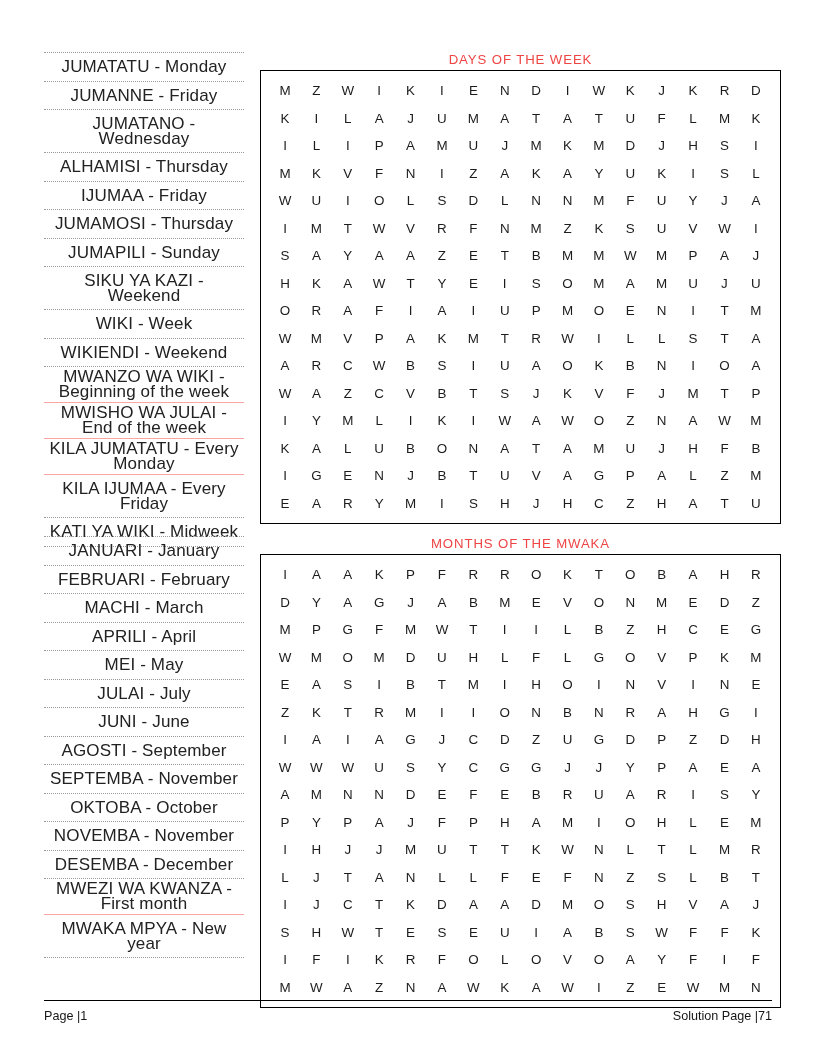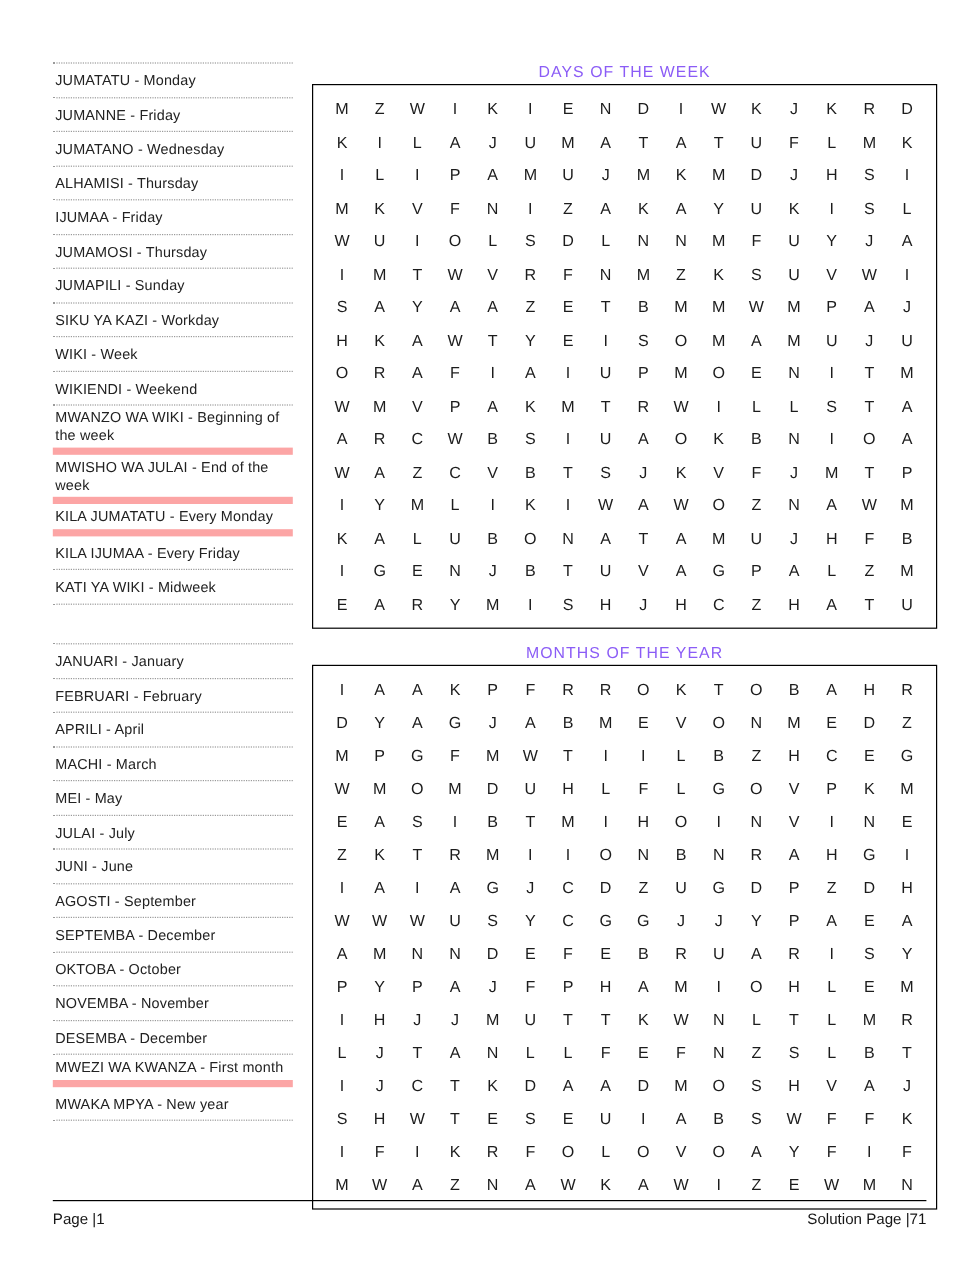--- a/index.html
+++ b/index.html
@@ -32,49 +32,50 @@
   #section-months{ left: 44px; top: 536px; }
 
   
   .wordlist {
     width: 200px;
     border-collapse: collapse;
     table-layout: fixed;
   }
   .wordlist-row {
     display: block;
-    font-size: 12px;
+    text-align: center;
+    font-size: 17px;
     line-height: 14.5px;
     color: #222222;
     padding: 7px 2px 6px 2px;
     box-sizing: border-box;
     border-bottom: 1px dotted #9a9a9a;
     letter-spacing: 0.15px;
   }
   .wordlist-row.two-line {
     padding: 3px 2px 3px 2px;
-    border-bottom: 6px solid #fca5a5;
+    border-bottom: 1px solid #fca5a5;
   }
   .wordlist-row.first {
     border-top: 1px dotted #9a9a9a;
   }
   .wordlist-row.last {
     border-bottom: 1px dotted #9a9a9a;
   }
 
   
   .grid-wrap {
     position: relative;
     margin-left: 16px;
   }
   .grid-title {
     text-align: center;
     font-size: 13.2px;
     letter-spacing: 0.9px;
-    color: #8b5cf6;
+    color: #ef4444;
     padding-bottom: 3px;
     width: 521px;
   }
   .grid-box {
     width: 521px;
     border: 1.4px solid #000000;
     box-sizing: border-box;
     padding: 6px 10px 6px 10px;
     background: #ffffff;
   }
@@ -115,21 +116,21 @@
 
   <div class="section" id="section-days">
     <div class="wordlist">
         <div class="wordlist-row first">JUMATATU - Monday</div>
         <div class="wordlist-row">JUMANNE - Friday</div>
         <div class="wordlist-row">JUMATANO - Wednesday</div>
         <div class="wordlist-row">ALHAMISI - Thursday</div>
         <div class="wordlist-row">IJUMAA - Friday</div>
         <div class="wordlist-row">JUMAMOSI - Thursday</div>
         <div class="wordlist-row">JUMAPILI - Sunday</div>
-        <div class="wordlist-row">SIKU YA KAZI - Workday</div>
+        <div class="wordlist-row">SIKU YA KAZI - Weekend</div>
         <div class="wordlist-row">WIKI - Week</div>
         <div class="wordlist-row">WIKIENDI - Weekend</div>
         <div class="wordlist-row two-line">MWANZO WA WIKI - Beginning of the week</div>
         <div class="wordlist-row two-line">MWISHO WA JULAI - End of the week</div>
         <div class="wordlist-row two-line">KILA JUMATATU - Every Monday</div>
         <div class="wordlist-row">KILA IJUMAA - Every Friday</div>
         <div class="wordlist-row last">KATI YA WIKI - Midweek</div>
       </div>
     <div class="grid-wrap">
       <div class="grid-title">DAYS OF THE WEEK</div>
@@ -423,35 +424,35 @@
             <div class="grid-cell">U</div>
           </div>
         </div>
     </div>
   </div>
 
   <div class="section" id="section-months">
     <div class="wordlist">
         <div class="wordlist-row first">JANUARI - January</div>
         <div class="wordlist-row">FEBRUARI - February</div>
+        <div class="wordlist-row">MACHI - March</div>
         <div class="wordlist-row">APRILI - April</div>
-        <div class="wordlist-row">MACHI - March</div>
         <div class="wordlist-row">MEI - May</div>
         <div class="wordlist-row">JULAI - July</div>
         <div class="wordlist-row">JUNI - June</div>
         <div class="wordlist-row">AGOSTI - September</div>
-        <div class="wordlist-row">SEPTEMBA - December</div>
+        <div class="wordlist-row">SEPTEMBA - November</div>
         <div class="wordlist-row">OKTOBA - October</div>
         <div class="wordlist-row">NOVEMBA - November</div>
         <div class="wordlist-row">DESEMBA - December</div>
         <div class="wordlist-row two-line">MWEZI WA KWANZA - First month</div>
         <div class="wordlist-row last">MWAKA MPYA - New year</div>
       </div>
     <div class="grid-wrap">
-      <div class="grid-title">MONTHS OF THE YEAR</div>
+      <div class="grid-title">MONTHS OF THE MWAKA</div>
       <div class="grid-box">
           <div class="grid-row">
             <div class="grid-cell">I</div>
             <div class="grid-cell">A</div>
             <div class="grid-cell">A</div>
             <div class="grid-cell">K</div>
             <div class="grid-cell">P</div>
             <div class="grid-cell">F</div>
             <div class="grid-cell">R</div>
             <div class="grid-cell">R</div>

